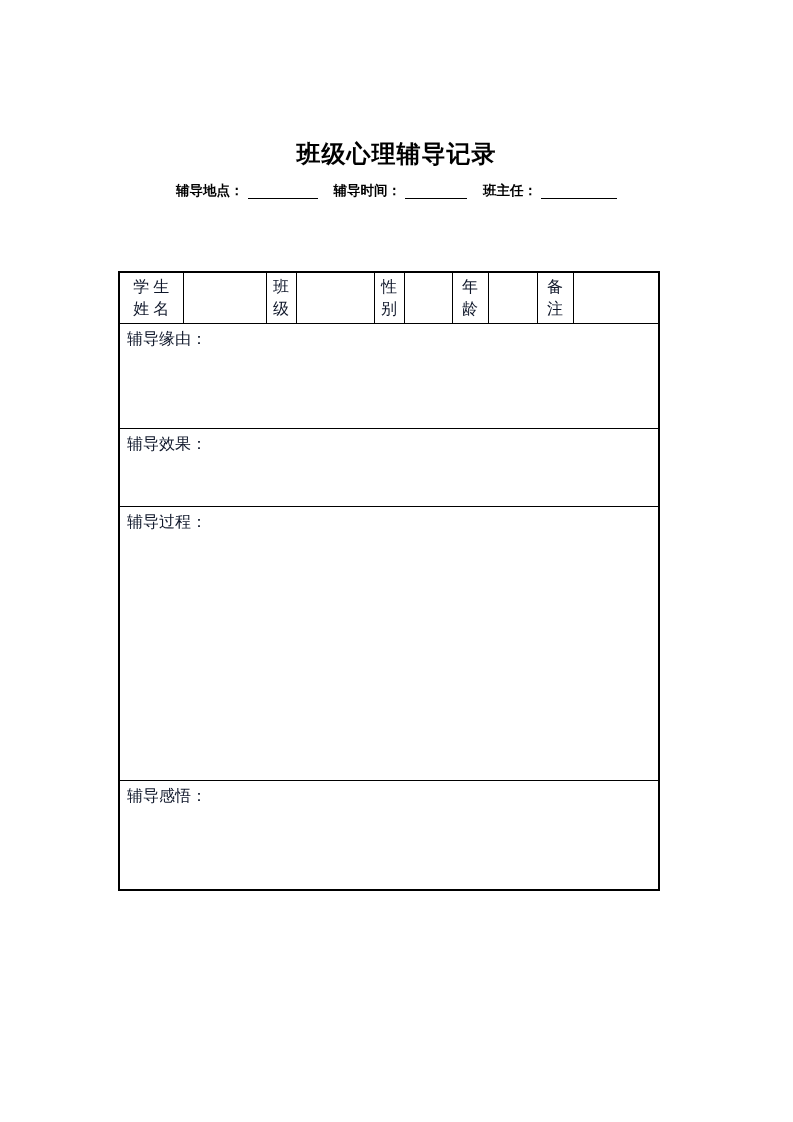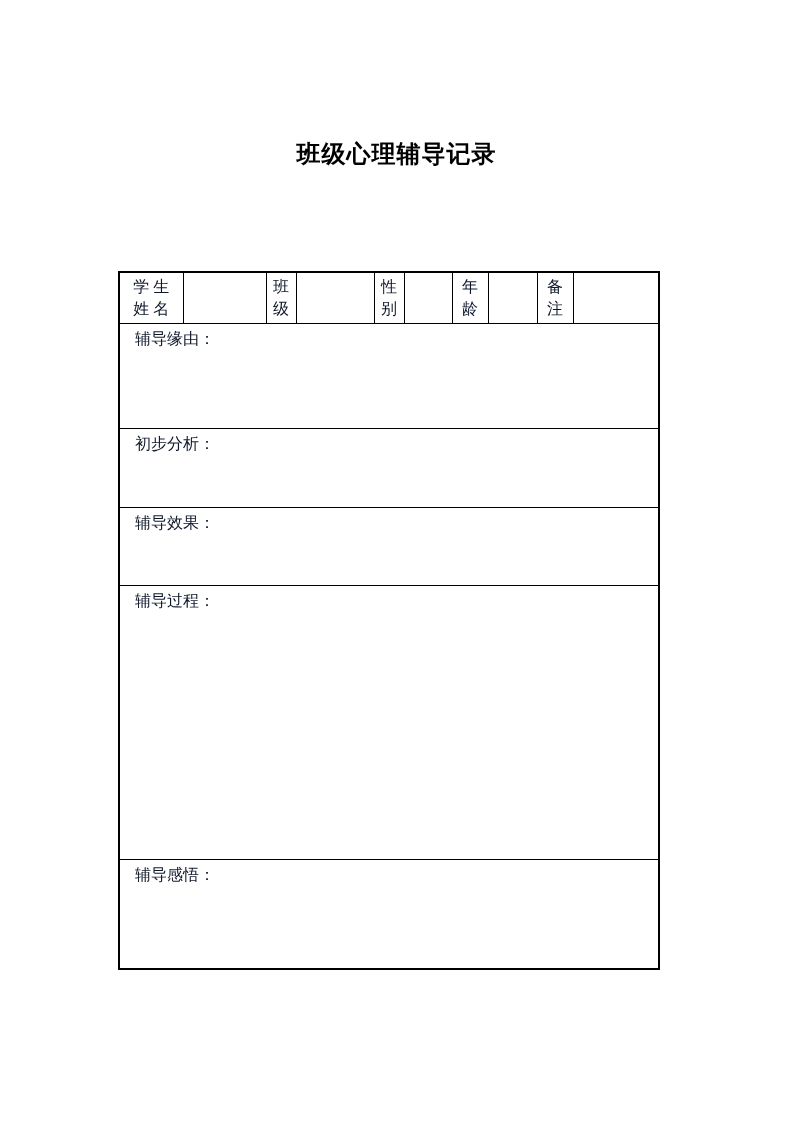--- a/index.html
+++ b/index.html
@@ -66,32 +66,46 @@
     text-align: center;
     vertical-align: middle;
     white-space: pre-line;
     line-height: 22px;
     padding: 2px 0;
   }
   .hdr-value { vertical-align: middle; }
   .section-cell {
     vertical-align: top;
     text-align: left;
-    padding: 4px 15px;
+    padding: 4px 7px;
     line-height: 22px;
     margin-top: 36px;
   }
 </style>
 </head>
 <body>
 
 <div class="page">
 
   <h1 class="doc-title">班级心理辅导记录</h1>
 
+  <div class="fields-row">
+    <div class="field-group">
+      <span>辅导地点：</span>
+        <span class="field-blank blank-1"></span>
+    </div>
+    <div class="field-group">
+      <span>辅导时间：</span>
+        <span class="field-blank blank-2"></span>
+    </div>
+    <div class="field-group">
+      <span>班主任：</span>
+        <span class="field-blank blank-3"></span>
+    </div>
+  </div>
 
   <table class="form-table">
     <colgroup>
       <col style="width:64px">
         <col style="width:83px">
         <col style="width:30px">
         <col style="width:78px">
         <col style="width:30px">
         <col style="width:48px">
         <col style="width:36px">
@@ -115,25 +129,20 @@
         <td class="hdr-value"></td>
         <td class="hdr-label">备
 注</td>
         <td class="hdr-value"></td>
       </tr>
       <tr style="height:105px">
         <td colspan="10" class="section-cell">
           <span>辅导缘由：</span>
         </td>
       </tr>
-      <tr style="height:79px">
-        <td colspan="10" class="section-cell">
-          <span>初步分析：</span>
-        </td>
-      </tr>
       <tr style="height:78px">
         <td colspan="10" class="section-cell">
           <span>辅导效果：</span>
         </td>
       </tr>
       <tr style="height:274px">
         <td colspan="10" class="section-cell">
           <span>辅导过程：</span>
         </td>
       </tr>

